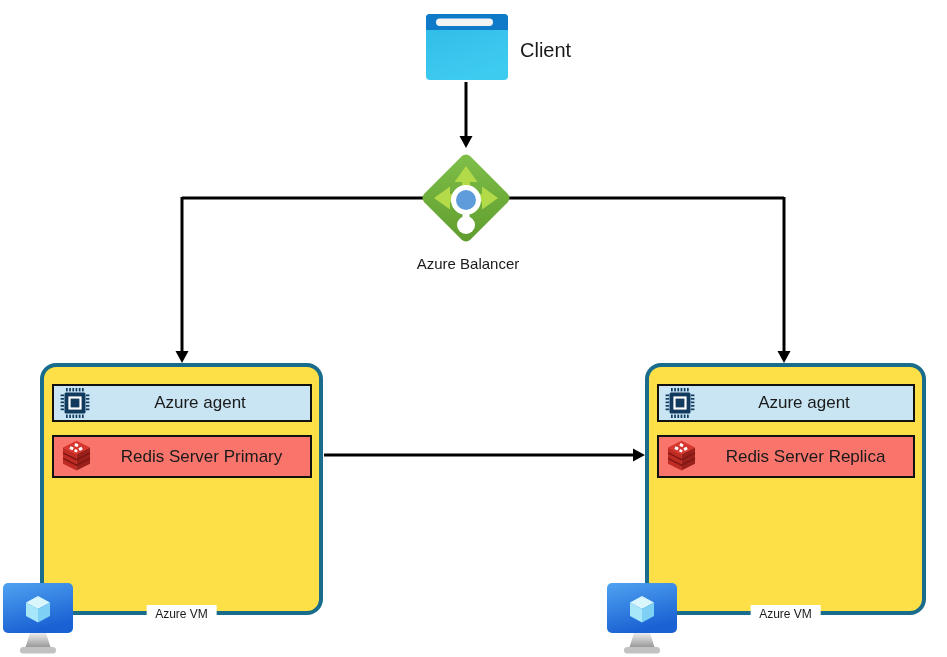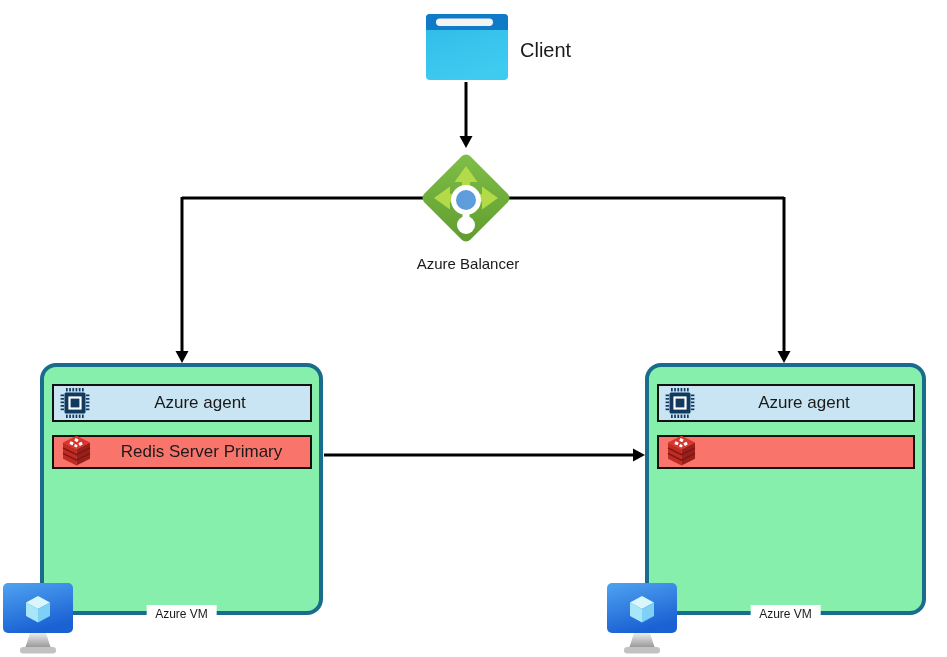--- a/index.html
+++ b/index.html
@@ -12,33 +12,33 @@
   
   .connectors{position:absolute;left:0;top:0;z-index:0;}
   
   .lbl{position:absolute;white-space:nowrap;color:#1a1a1a;}
   .client-lbl{left:520px;top:39px;font-size:20px;}
   .lb-lbl{left:468px;top:255px;font-size:15px;transform:translateX(-50%);}
   .repl-lbl{left:487px;top:430px;font-size:14px;transform:translateX(-50%);}
   
   .vm-box{
     position:absolute;top:363px;width:283px;height:252px;
-    border:4px solid #196c8c;border-radius:16px;background:#86efac;z-index:1;
+    border:4px solid #196c8c;border-radius:16px;background:#fde047;z-index:1;
     box-sizing:border-box;
   }
   .vm-box.left{left:40px;}
   .vm-box.right{left:645px;width:281px;}
   .bar{
     position:absolute;left:8px;right:7px;height:38px;
     border:2px solid #111111;display:flex;align-items:center;box-sizing:border-box;
   }
   .bar .bar-icon{flex:0 0 auto;margin-left:6px;display:flex;align-items:center;}
   .bar .bar-text{flex:1 1 auto;text-align:center;font-size:17px;}
   .agent-bar{top:17px;background:#c9e5f4;}
-  .redis-bar{top:68px;background:#f9756c;height:34px;}
+  .redis-bar{top:68px;background:#f9756c;height:43px;}
   .vm-lbl{
     position:absolute;left:50%;bottom:-13px;transform:translateX(-50%);
     background:#ffffff;padding:0 9px;font-size:12px;line-height:19px;z-index:2;
   }
   
   .client-icon{left:426px;top:14px;z-index:2;}
   .lb-icon{left:418px;top:150px;z-index:2;}
   .monitor-icon{z-index:3;}
   .monitor-icon.left{left:2px;top:577px;}
   .monitor-icon.right{left:606px;top:577px;}
@@ -210,20 +210,21 @@
           <path d="M3,15.5 L18,23 L33,15.5 M3,21.5 L18,29 L33,21.5" fill="none" stroke="#7f1713" stroke-width="1.6"></path>
           <polygon points="18,2 33,9.5 18,17 3,9.5" fill="#d6362e"></polygon>
           <g fill="#ffffff">
             <rect x="16" y="5" width="4" height="3.4" rx="0.8" transform="rotate(26 18 6.7)"></rect>
             <rect x="10.5" y="8.6" width="4" height="3.4" rx="0.8" transform="rotate(26 12.5 10.3)"></rect>
             <rect x="20.5" y="9.2" width="4" height="3.4" rx="0.8" transform="rotate(-26 22.5 10.9)"></rect>
             <rect x="15.6" y="11.6" width="3.4" height="3" rx="0.8" transform="rotate(26 17.3 13.1)"></rect>
           </g>
         </svg>
       </span>
+      <span class="bar-text">Redis Server Replica</span>
     </div>
     <div class="vm-lbl">Azure VM</div>
   </div>
 
   <div class="abs monitor-icon left">
     <svg width="74" height="78" viewBox="0 0 74 78">
       <defs>
         <linearGradient id="mg" x1="0" y1="0" x2="0.35" y2="1">
           <stop offset="0" stop-color="#4fa3f1"></stop>
             <stop offset="1" stop-color="#1a61d3"></stop>

